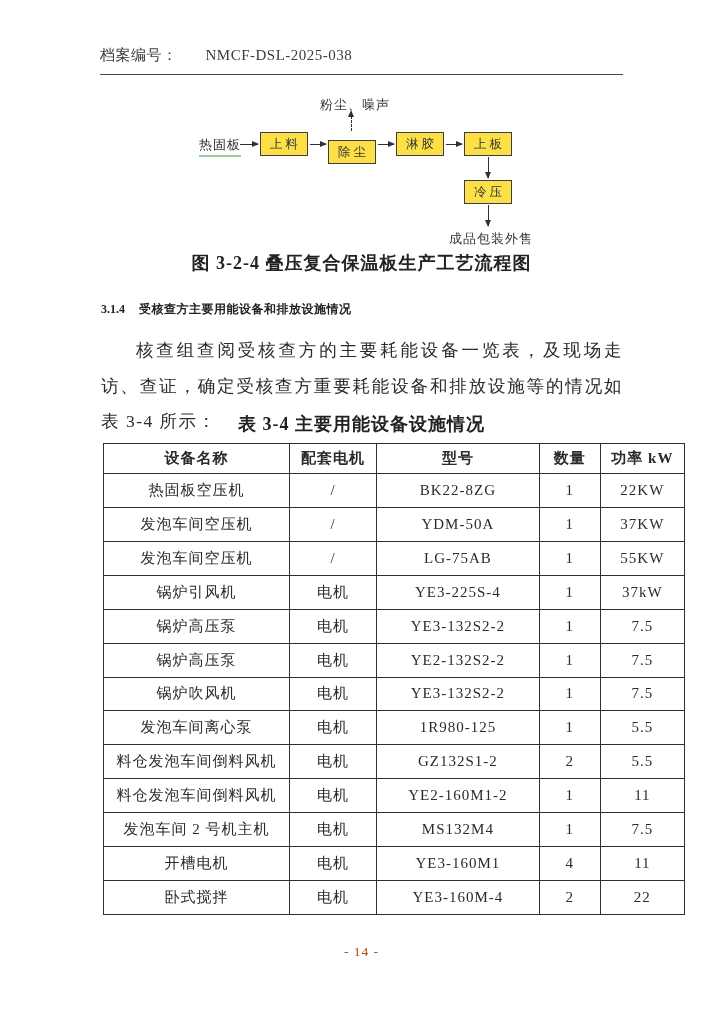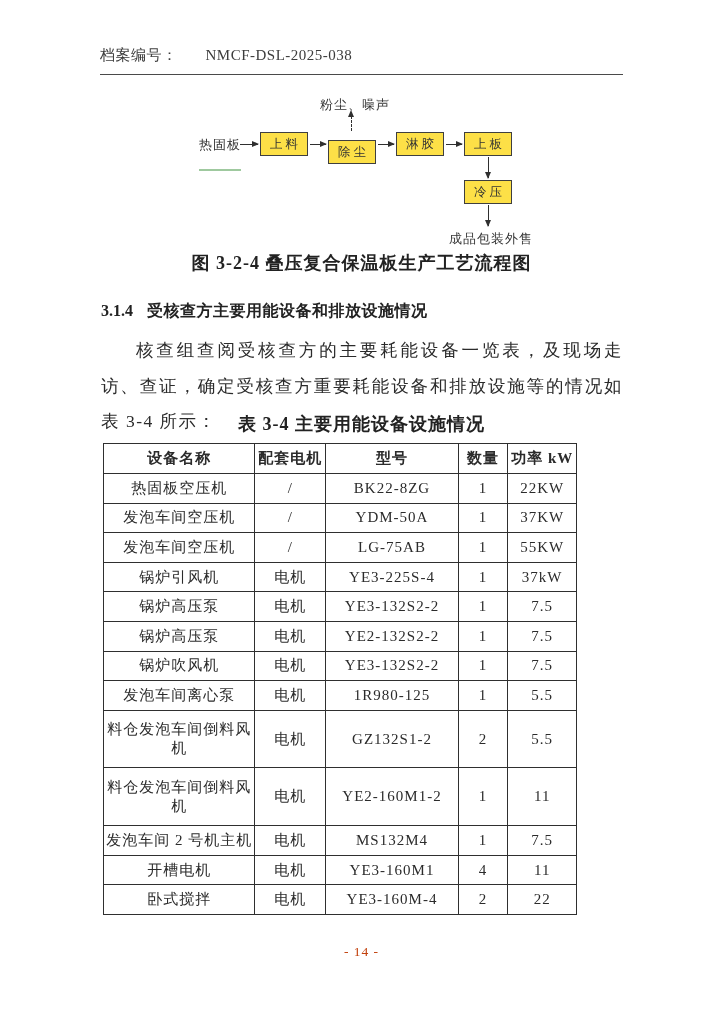--- a/index.html
+++ b/index.html
@@ -23,21 +23,21 @@
     font-size:15px; color:#3c3c3c;
   }
   .header .company { letter-spacing:2px; }
   .header .archive { letter-spacing:0.5px; }
   .header .archive .num { margin-left:28px; letter-spacing:0.5px; }
 
   
   .flowchart { position:absolute; left:100px; top:92px; width:523px; height:160px; font-size:13px; color:#333; }
   .fc-label { position:absolute; white-space:nowrap; }
   .fc-emission { left:220px; top:4px; letter-spacing:1px; }
-  .fc-input { left:99px; top:44px; border-bottom:2px solid #9fc99f; padding-bottom:15px; letter-spacing:1px; }
+  .fc-input { left:99px; top:44px; border-bottom:2px solid #9fc99f; padding-bottom:1px; letter-spacing:1px; }
   .fc-output { left:349px; top:138px; letter-spacing:1px; }
   .fc-box {
     position:absolute; width:48px; height:24px;
     border:1px solid #3f3f3f;
     display:flex; align-items:center; justify-content:center;
     font-size:12.5px; background:#fde047; white-space:pre;
   }
   .fc-box.b1 { left:160px; top:40px; }
   .fc-box.b2 { left:228px; top:48px; }
   .fc-box.b3 { left:296px; top:40px; }
@@ -69,38 +69,38 @@
   }
 
   
   .fig-caption {
     position:absolute; left:100px; top:251px; width:523px;
     text-align:center; font-weight:bold; font-size:18px; color:#222;
     letter-spacing:1px;
   }
   .sec-heading {
     position:absolute; left:101px; top:301px; width:523px;
-    font-weight:bold; font-size:16px; color:#222; letter-spacing:0.5px;
+    font-weight:bold; font-size:12px; color:#222; letter-spacing:0.5px;
   }
   .sec-heading .sec-num { margin-right:14px; letter-spacing:0; }
   .body-para {
     position:absolute; left:101px; top:333px; width:522px;
     font-size:17.5px; line-height:35.5px; color:#2b2b2b;
     text-align:justify; text-align-last:left; text-indent:2em;
     letter-spacing:1.5px;
   }
   .table-caption {
     position:absolute; left:100px; top:412px; width:523px;
     text-align:center; font-weight:bold; font-size:18px; color:#222;
     letter-spacing:1px;
   }
 
   
   .equip-table {
-    position:absolute; left:103px; top:443px; width:474px; height:472px;
+    position:absolute; left:103px; top:443px; width:582px; height:472px;
     border-collapse:collapse; table-layout:fixed;
     font-size:15px; color:#2b2b2b;
   }
   .equip-table th, .equip-table td {
     border:1px solid #2f2f2f; text-align:center; vertical-align:middle;
     padding:0 2px; letter-spacing:1px;
   }
   .equip-table th { font-weight:bold; height:30px; }
   .equip-table col.c1 { width:32%; }
   .equip-table col.c2 { width:15%; }

